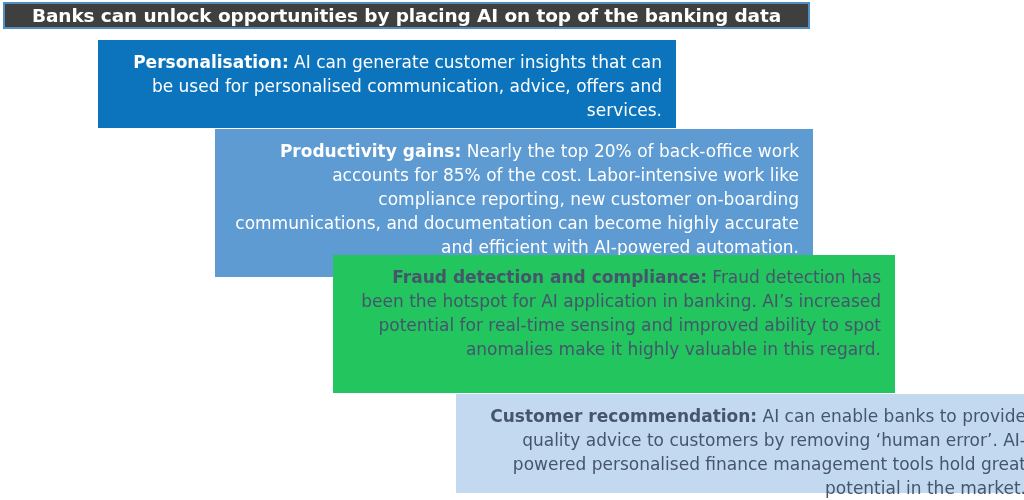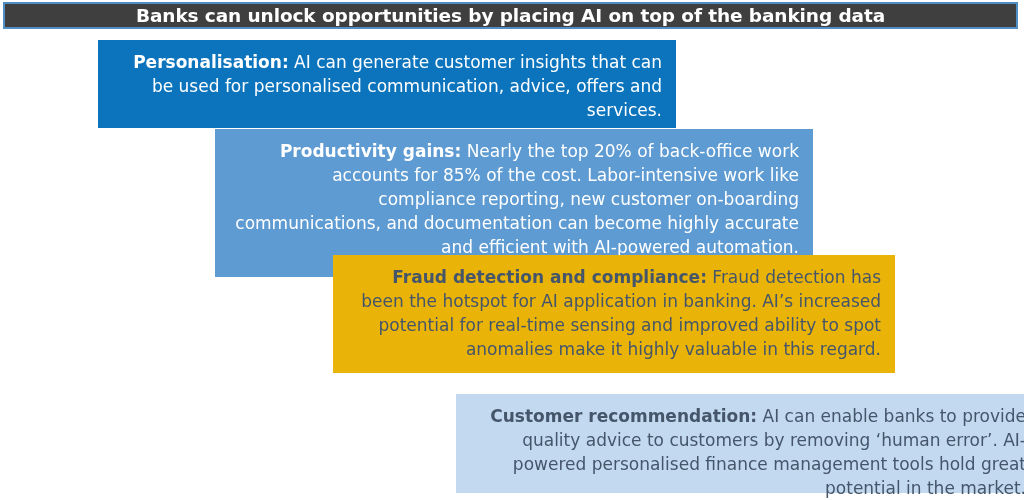--- a/index.html
+++ b/index.html
@@ -13,21 +13,21 @@
     position: relative;
     overflow: hidden;
     font-family: "DejaVu Sans", sans-serif;
   }
 
   
   #header-banner {
     position: absolute;
     left: 3px;
     top: 2px;
-    width: 1015px;
+    width: 807px;
     height: 27px;
     background: #3f3f3f;
     border: 2px solid #4f8fc4;
     box-sizing: border-box;
     display: flex;
     align-items: center;
     justify-content: center;
   }
   #header-title {
     color: #ffffff;
@@ -65,22 +65,22 @@
     top: 129px;
     width: 598px;
     height: 148px;
     background: #5d9bd2;
     color: #ffffff;
   }
   #box-fraud {
     left: 333px;
     top: 255px;
     width: 562px;
-    height: 118px;
-    background: #eab308;
+    height: 138px;
+    background: #22c55e;
     color: #45566b;
   }
   #box-customer {
     left: 456px;
     top: 394px;
     width: 584px;
     height: 99px;
     background: #c3d9ef;
     color: #45566b;
   }

